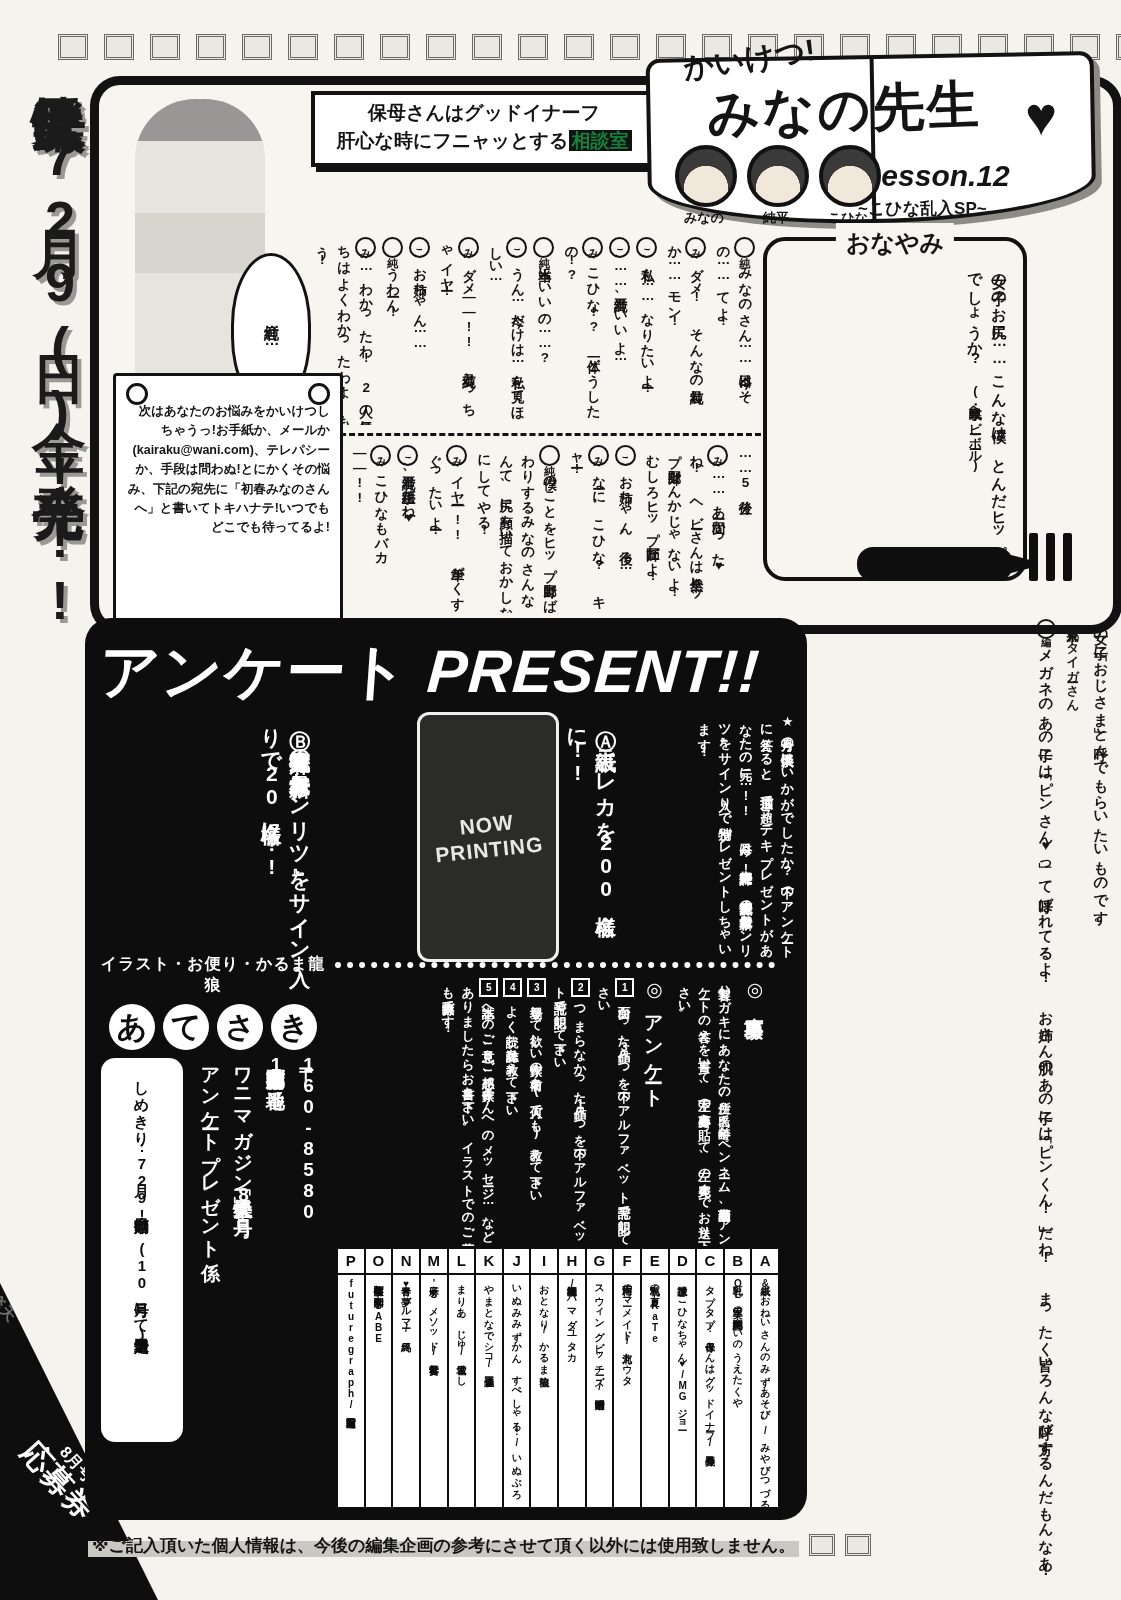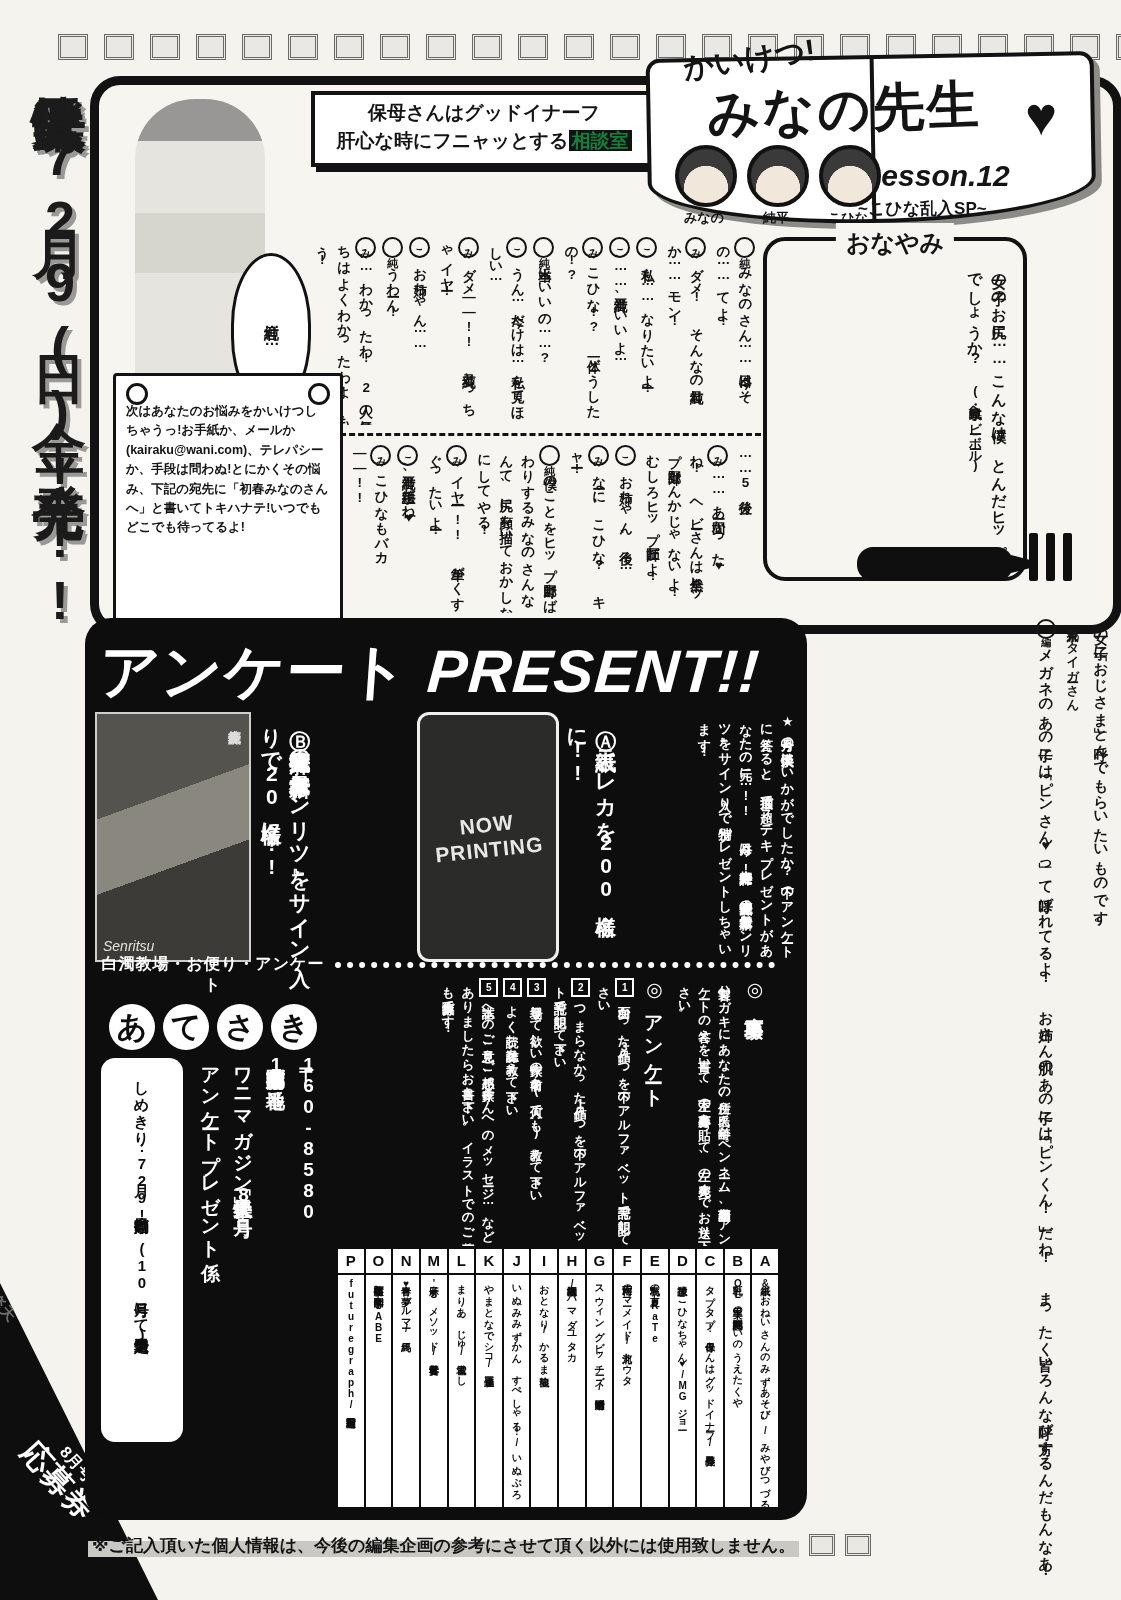--- a/index.html
+++ b/index.html
@@ -44,21 +44,21 @@
   .onayami .body{position:absolute;right:12px;top:22px;height:290px;font-size:15px;font-weight:700;line-height:1.6;}
   .onayami .from{font-size:13px;}
   
   .dlg{position:absolute;font-size:13.5px;line-height:1.62;font-weight:600;}
   .dlg p{margin:0 5px 0 0;}
   .dlg1{left:214px;top:152px;width:448px;height:188px;overflow:hidden;}
   .ddiv{position:absolute;left:214px;top:348px;width:448px;border-top:3px dashed #121212;}
   .dlg2{left:214px;top:360px;width:448px;height:168px;overflow:hidden;}
   .spk{display:inline-block;width:17px;height:17px;border:2px solid #121212;border-radius:50%;font-size:11px;line-height:17px;text-align:center;font-weight:900;text-orientation:upright;}
   
-  .note{position:absolute;left:14px;top:288px;width:204px;height:232px;background:#fff;border:3px solid #121212;border-radius:4px 4px 18px 4px;padding:26px 10px 8px 10px;font-size:12.5px;font-weight:700;line-height:1.55;}
+  .note{position:absolute;left:14px;top:288px;width:204px;height:232px;background:#fff;border:3px solid #121212;border-radius:4px 4px 18px 4px;padding:26px 10px 8px 10px;font-size:12.5px;font-weight:700;line-height:1.55;text-align:right;}
   .note .hole{position:absolute;top:7px;width:16px;height:16px;border:3px solid #121212;border-radius:50%;background:#fff;}
   .note .h1{left:10px;} .note .h2{right:10px;}
   
   .marker{position:absolute;left:758px;top:462px;width:156px;height:34px;background:#0f0f0f;border-radius:16px;}
   .marker:after{content:"";position:absolute;right:-22px;top:8px;width:24px;height:18px;background:#0f0f0f;clip-path:polygon(0 0,100% 35%,100% 65%,0 100%);}
   .bars{position:absolute;left:930px;top:448px;display:flex;gap:8px;}
   .bars i{width:9px;height:48px;background:#0f0f0f;border-radius:2px;}
   
   .present{position:absolute;left:85px;top:618px;width:722px;height:902px;background:#0d0d0d;border-radius:26px;color:#fff;}
   .ptitle{position:absolute;left:14px;top:14px;width:700px;font-weight:900;font-size:60px;letter-spacing:1px;white-space:nowrap;transform:skewX(-4deg);}
@@ -246,24 +246,20 @@
       <span>アンケート</span>
       <span class="lat">PRESENT!!</span>
     </div>
 
     <div class="pintro vt">★今月号の快楽天はいかがでしたか?下のアンケートに答えると、抽選で超ステキプレゼントがあなたの元に…!! 今月は、大好評発売中! 麻生我等先生の最新単行本『センリツ』をサイン入りで特別プレゼントしちゃいます!</div>
     <div class="pA vt">Ⓐ表紙テレカを200名様に!!</div>
     <div class="card">
       <span>NOW PRINTING</span>
     </div>
     <div class="pB vt">Ⓑ麻生我等先生の最新単行本『センリツ』をサイン入りで20名様に!!</div>
-    <div class="cover">
-      <span class="au vt">麻生我等</span>
-      <span class="sen">Senritsu</span>
-    </div>
 
     <div class="dots"></div>
 
     <div class="oubo vt" id="oubo">
         <h3>◎応募要項</h3>
         <p>官製ハガキにあなたの住所、氏名、年齢、ペンネーム、希望商品、アンケートの答えを書いて、左下の応募券を貼って、左の宛先までお送り下さい。</p>
         <h3>◎アンケート</h3>
         <p><span class="nbx">1</span>面白かった作品3つを下のアルファベット記号で明記して下さい</p>
         <p><span class="nbx">2</span>つまらなかった作品1つを下のアルファベット記号で明記して下さい</p>
         <p><span class="nbx">3</span>登場して欲しい作家の名前を(何人でも)教えて下さい</p>
@@ -364,21 +360,21 @@
         </div>
         <div class="col">
           <div class="hd">P</div>
           <div class="bd">
             <span class="vt">futuregraph/村田蓮爾</span>
           </div>
         </div>
       </div>
 
     <div class="atk">
-      <div class="kick">白濁教場・お便り・アンケート</div>
+      <div class="kick">イラスト・お便り・かるま龍狼</div>
       <div class="circles" id="atkcircles">
           <b>あ</b>
           <b>て</b>
           <b>さ</b>
           <b>き</b>
         </div>
     </div>
     <div class="addr vt" id="addr">
         <p>〒160-8580</p>
         <p>東京都新宿区内藤町1番地</p>

